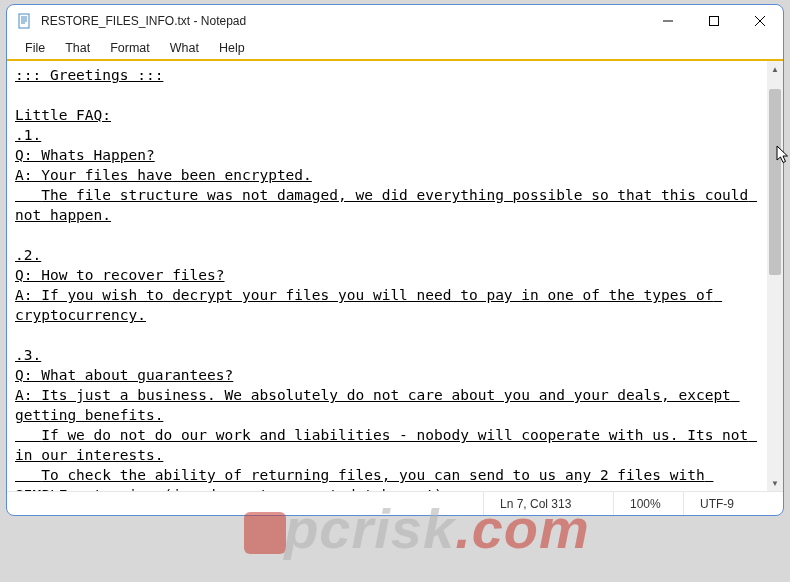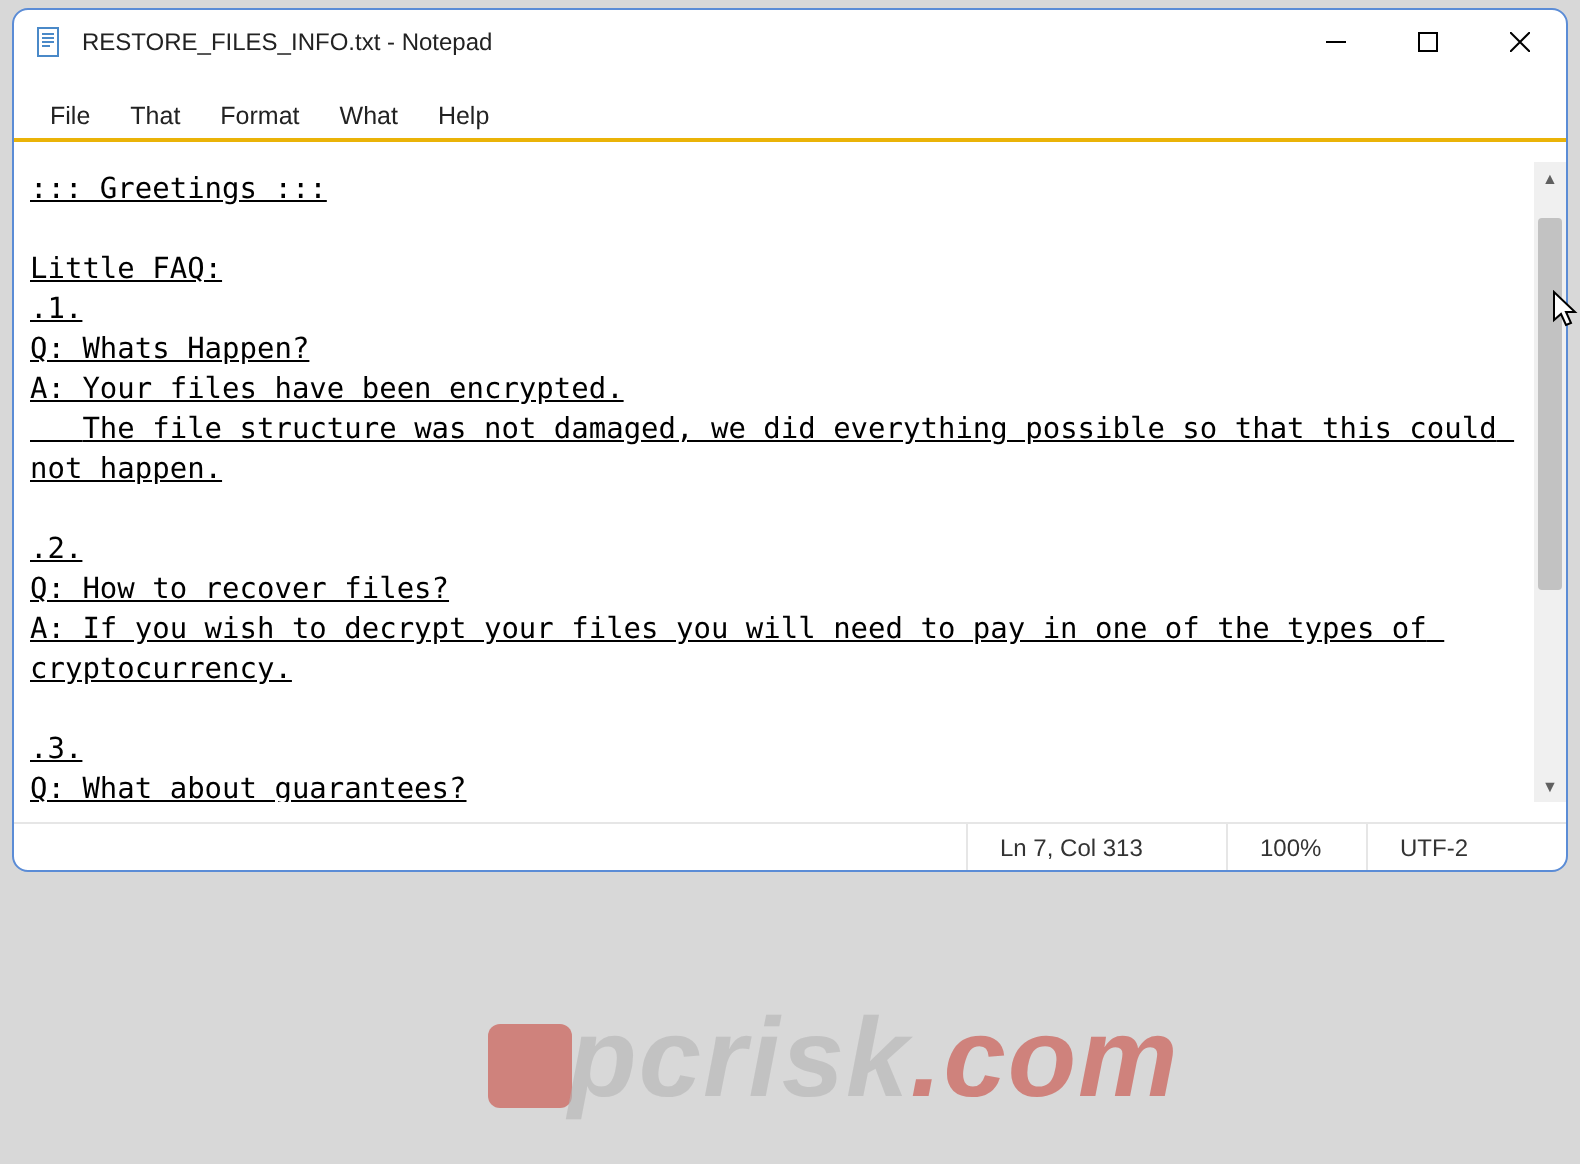--- a/index.html
+++ b/index.html
@@ -6,26 +6,26 @@
 body {
   width: 790px; height: 582px;
   font-family: "Segoe UI", sans-serif;
   background: #d8d8d8;
   position: relative;
   overflow: hidden;
 }
 .window {
   position: absolute;
   left: 6px; top: 4px;
-  width: 778px; height: 432px;
+  width: 778px; height: 512px;
   background: #fff;
   border: 1px solid #5b8cd6;
   border-radius: 8px;
   overflow: hidden;
-  display: flex; flex-direction: column; gap: 10px;
+  display: flex; flex-direction: column;
 }
 .titlebar {
   height: 32px;
   display: flex;
   align-items: center;
   padding-left: 10px;
   font-size: 12px;
   color: #222;
 }
 .titlebar .icon { width: 16px; height: 16px; margin-right: 8px; }
@@ -199,21 +199,21 @@
       <div class="scroll-up">▲</div>
       <div class="thumb"></div>
       <div class="scroll-down">▼</div>
     </div>
   </div>
 
   <div class="statusbar">
     <div class="status-spacer"></div>
     <div class="status-cell" style="min-width:130px">Ln 7, Col 313</div>
     <div class="status-cell" style="min-width:70px">100%</div>
-    <div class="status-cell" style="min-width:100px">UTF-2</div>
+    <div class="status-cell" style="min-width:100px">UTF-9</div>
   </div>
 </div>
 
 <div class="watermark">
   <span class="wm-text">
     <span class="wm-square"></span><span>pcrisk</span><span class="wm-com">.com</span>
   </span>
 </div>
 
 <svg class="cursor" viewBox="0 0 14 20">

